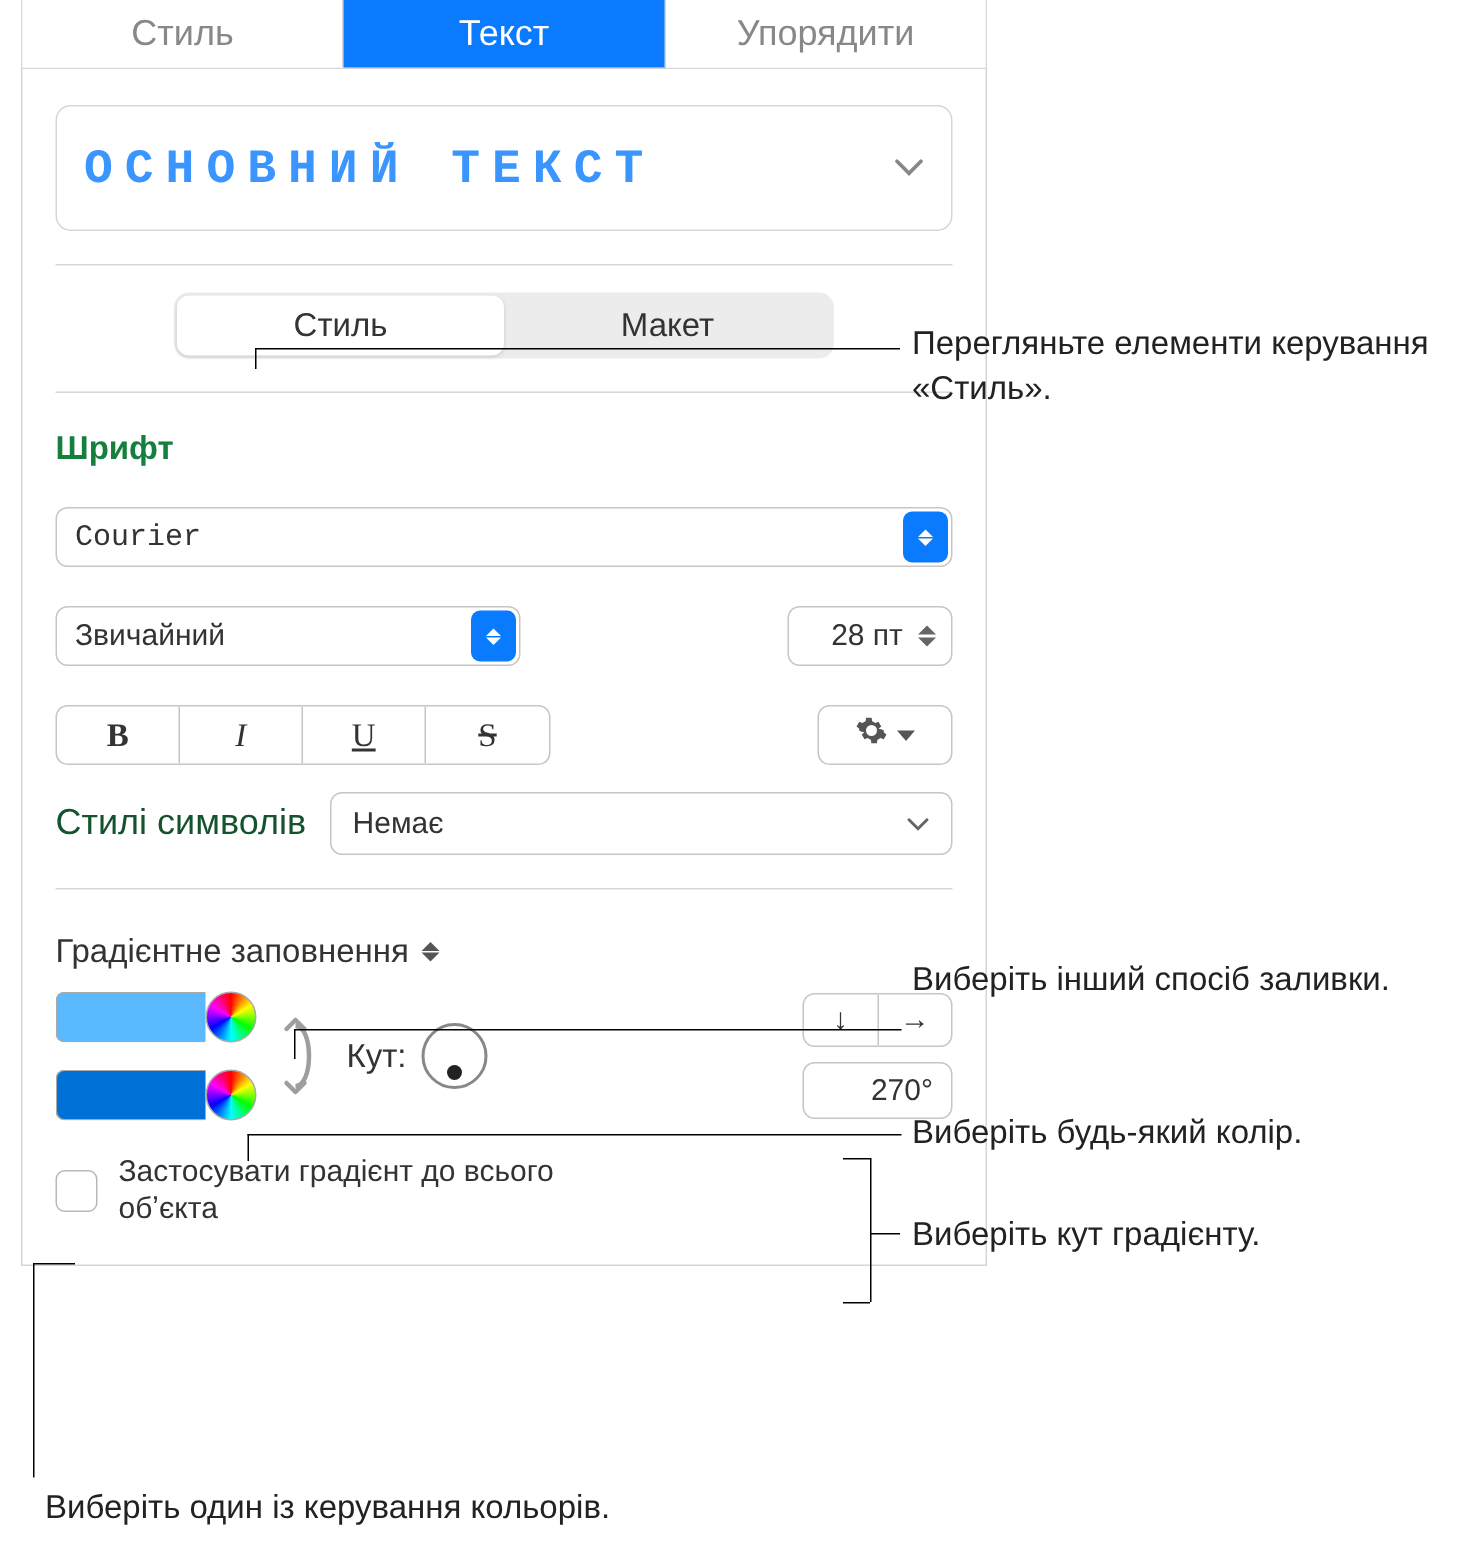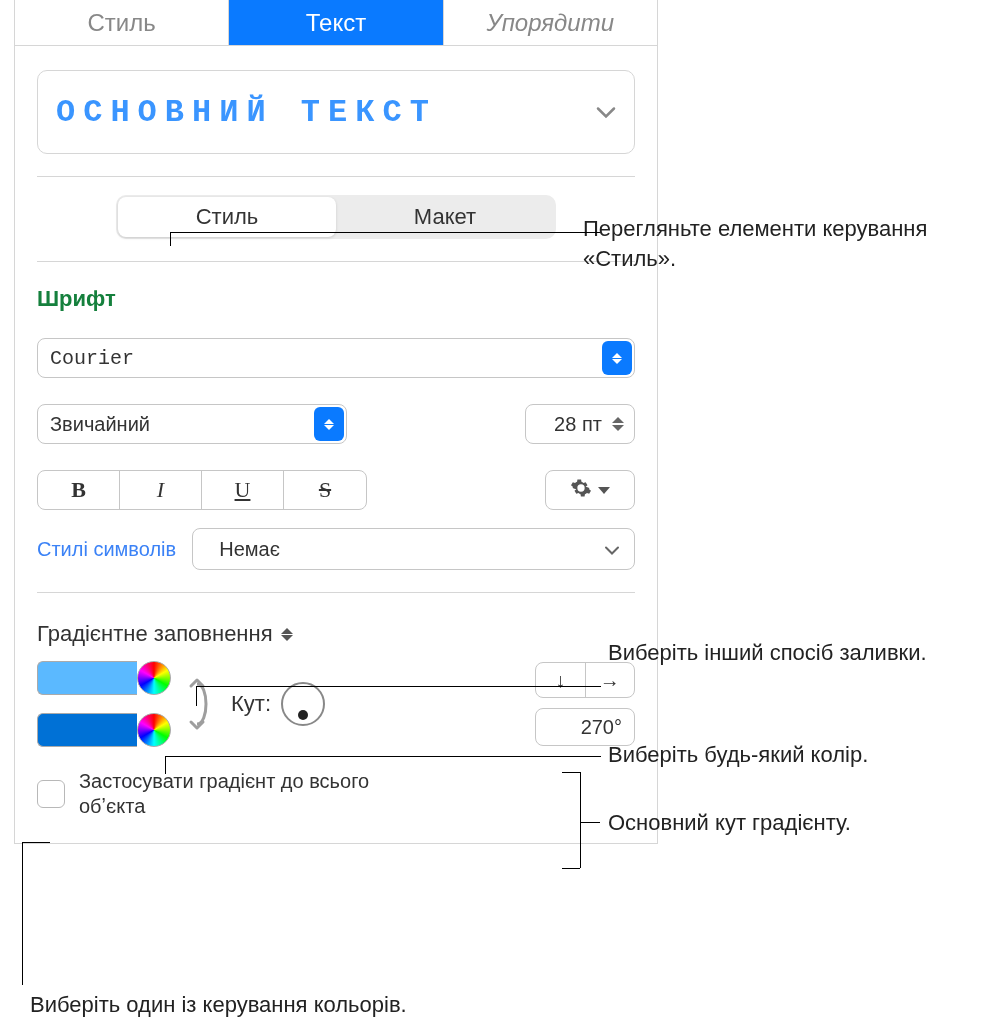--- a/index.html
+++ b/index.html
@@ -30,21 +30,21 @@
   .top-tab {
     flex: 1;
     display: flex;
     align-items: center;
     justify-content: center;
     font-size: 24px;
     color: #888;
     border-right: 1px solid #d6d6d6;
     background: #fff;
   }
-  .top-tab:last-child { border-right: none; font-style: italic; }
+  .top-tab:last-child { border-right: none; }
   .top-tab.active {
     background: #0a7aff;
     color: #fff;
     font-weight: 500;
   }
   
   .style-dd {
     margin: 24px 22px 0 22px;
     height: 84px;
     border: 1px solid #d6d6d6;
@@ -191,29 +191,29 @@
     gap: 6px;
   }
   .chev-down-sm {
     width: 0; height: 0;
     border-left: 6px solid transparent;
     border-right: 6px solid transparent;
     border-top: 7px solid #555;
   }
   
   .char-row { margin: 18px 22px 0 22px; display: flex; align-items: center; gap: 16px; }
-  .char-label { font-size: 20px; color: #3b82f6; }
+  .char-label { font-size: 24px; color: #14532d; }
   .plain-select {
     flex: 1;
     height: 42px;
     border: 1px solid #c6c6c6;
     border-radius: 8px;
     display: flex;
     align-items: center;
-    padding: 0 26px;
+    padding: 0 14px;
     position: relative;
     font-size: 20px;
   }
   .plain-select .chev {
     position: absolute;
     right: 14px;
     top: 50%;
     transform: translateY(-50%);
   }
   
@@ -484,33 +484,33 @@
     </div>
   </div>
 
   <div class="checkbox-row">
     <div class="checkbox"></div>
     <div class="checkbox-label">Застосувати градієнт до всього обʼєкта</div>
   </div>
 
 </div>
 
-<div class="callout" style="left:583px; top:214px">Перегляньте елементи керування «Стиль».</div>
+<div class="callout" style="left:608px; top:214px">Перегляньте елементи керування «Стиль».</div>
 <div class="line h" style="left:170px; top:232px; width:430px"></div>
 <div class="line v" style="left:170px; top:232px; height:14px"></div>
 
 <div class="callout" style="left:608px; top:638px">Виберіть інший спосіб заливки.</div>
 <div class="line h" style="left:196px; top:686px; width:405px"></div>
 <div class="line v" style="left:196px; top:686px; height:20px"></div>
 
 <div class="callout" style="left:608px; top:740px">Виберіть будь-який колір.</div>
 <div class="line h" style="left:165px; top:756px; width:436px"></div>
 <div class="line v" style="left:165px; top:756px; height:18px"></div>
 
-<div class="callout" style="left:608px; top:808px">Основний кут градієнту.</div>
+<div class="callout" style="left:608px; top:808px">Виберіть кут градієнту.</div>
 <div class="line h" style="left:580px; top:822px; width:20px"></div>
 <div class="line v" style="left:580px; top:772px; height:96px"></div>
 <div class="line h" style="left:562px; top:772px; width:18px"></div>
 <div class="line h" style="left:562px; top:868px; width:18px"></div>
 
 <div class="callout" style="left:30px; top:990px">Виберіть один із керування кольорів.</div>
 <div class="line v" style="left:22px; top:842px; height:143px"></div>
 <div class="line h" style="left:22px; top:842px; width:28px"></div>
 
 </body></html>

